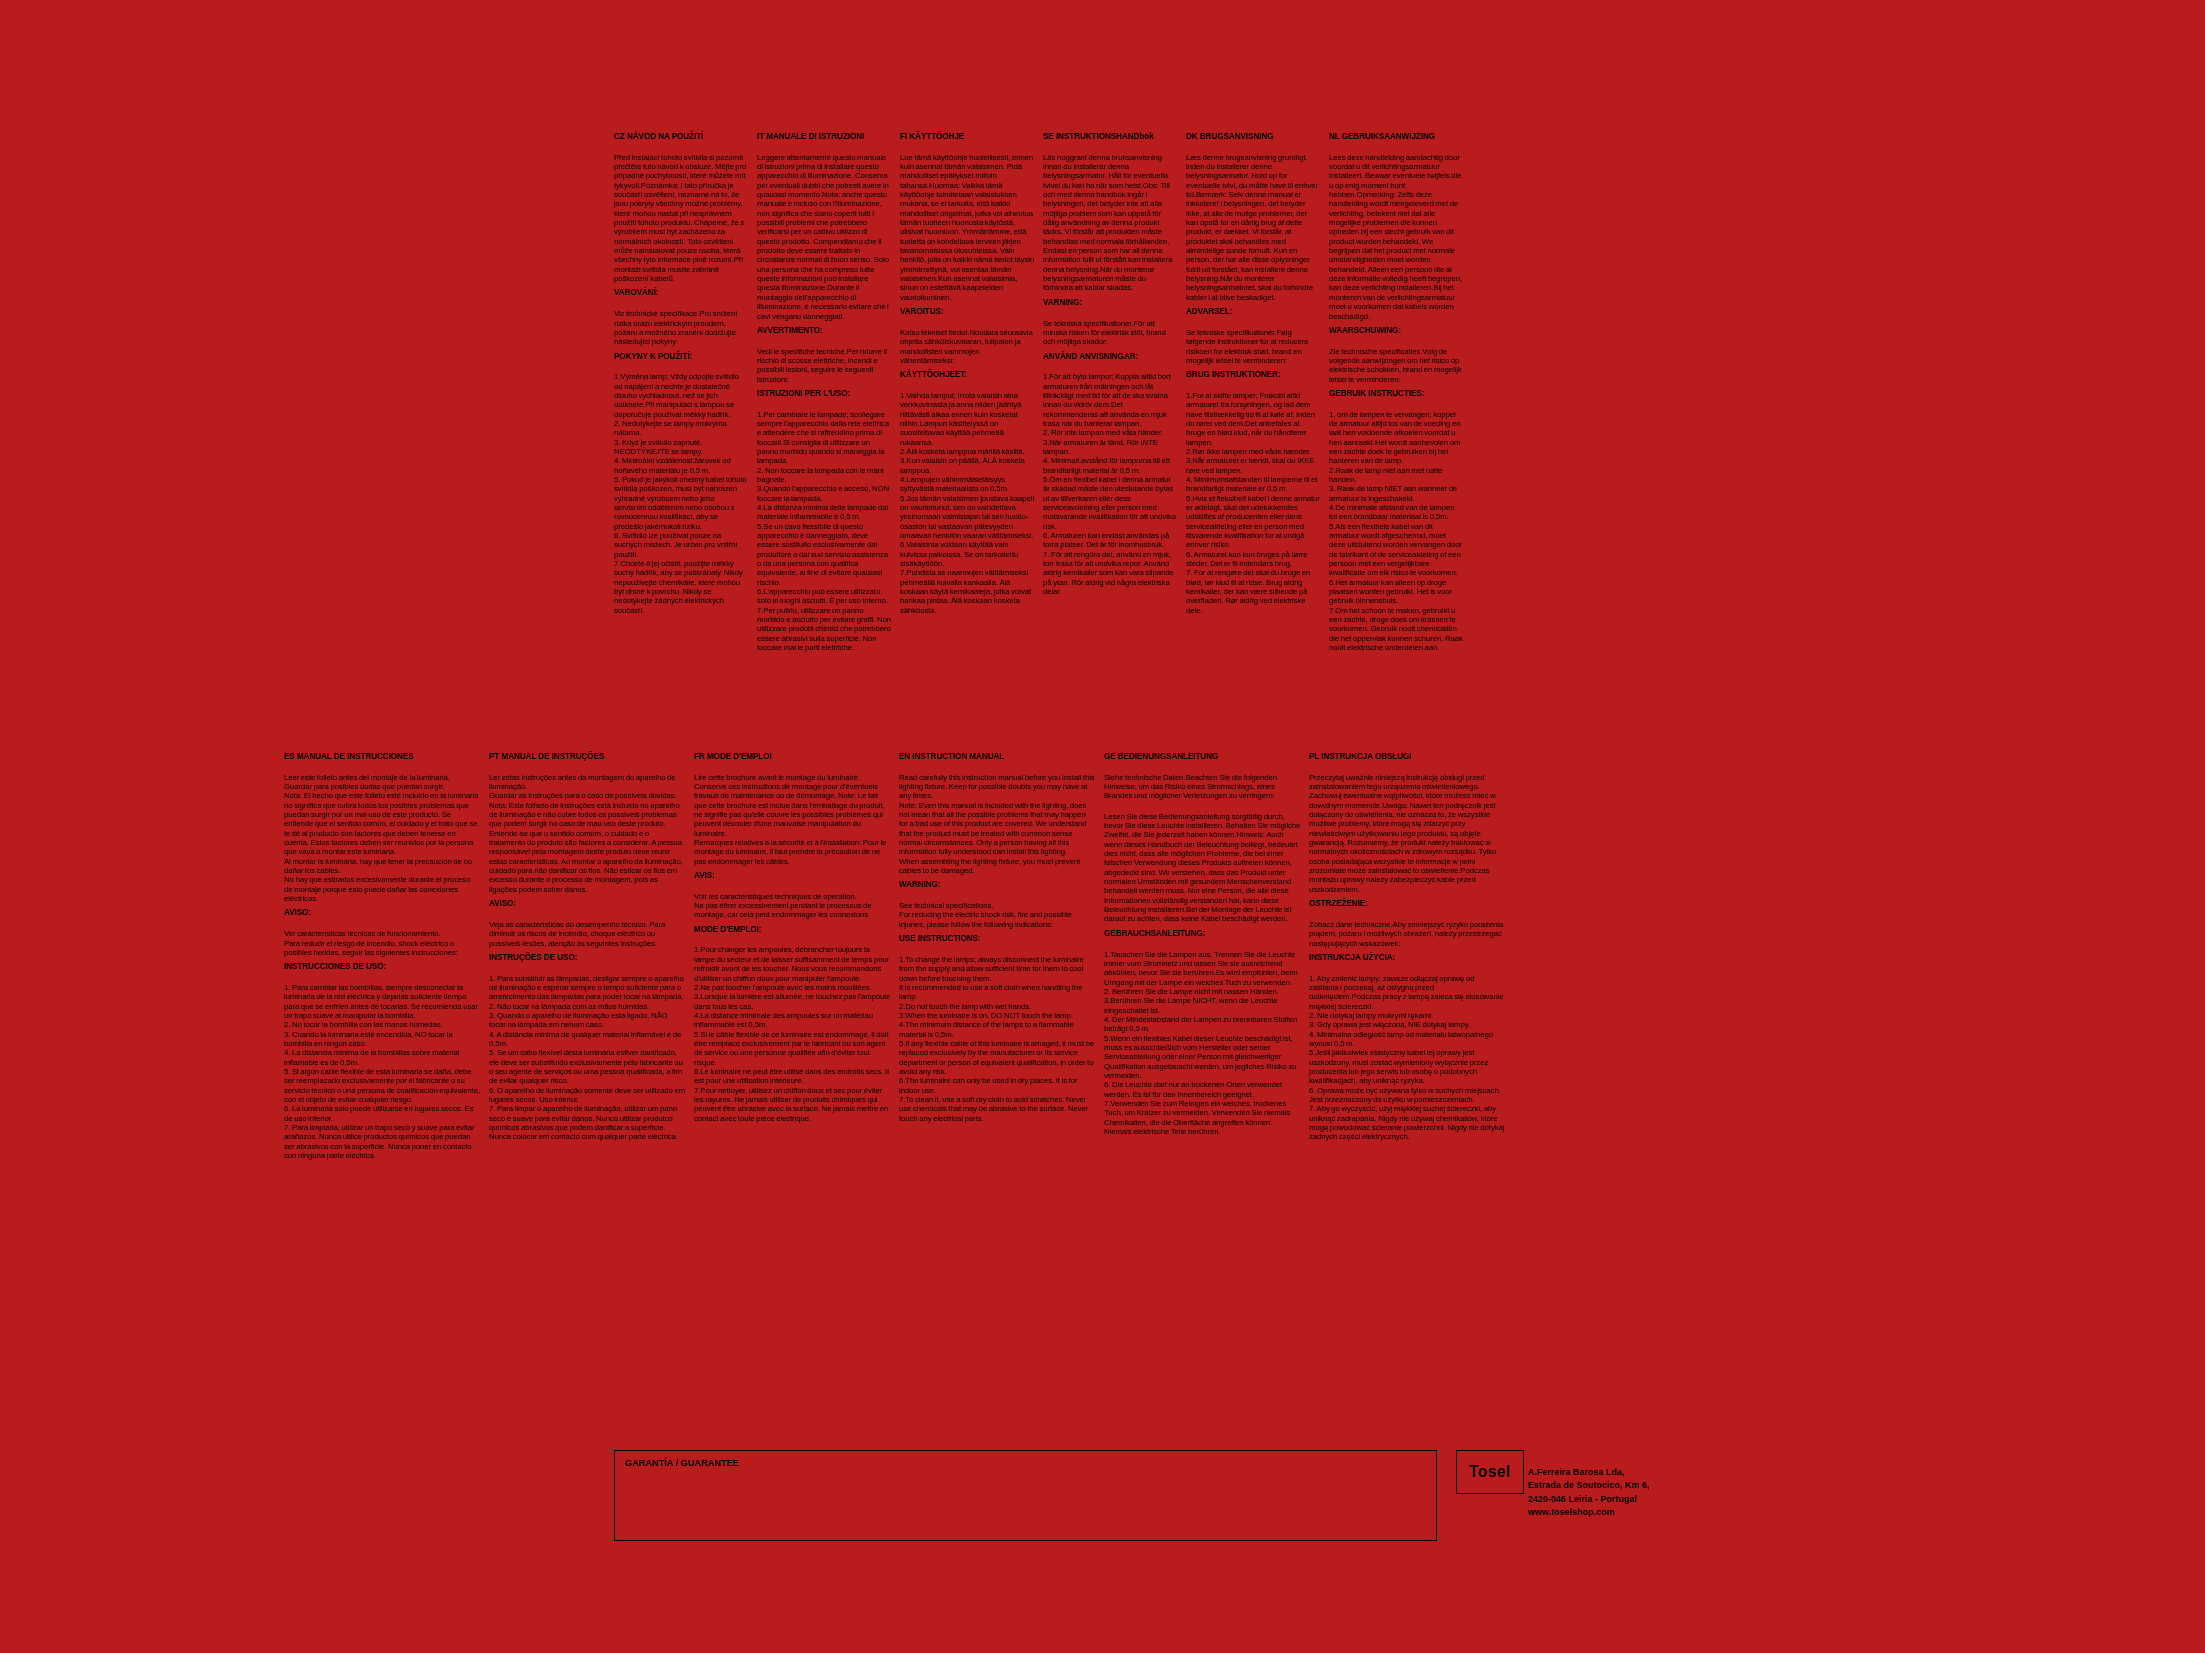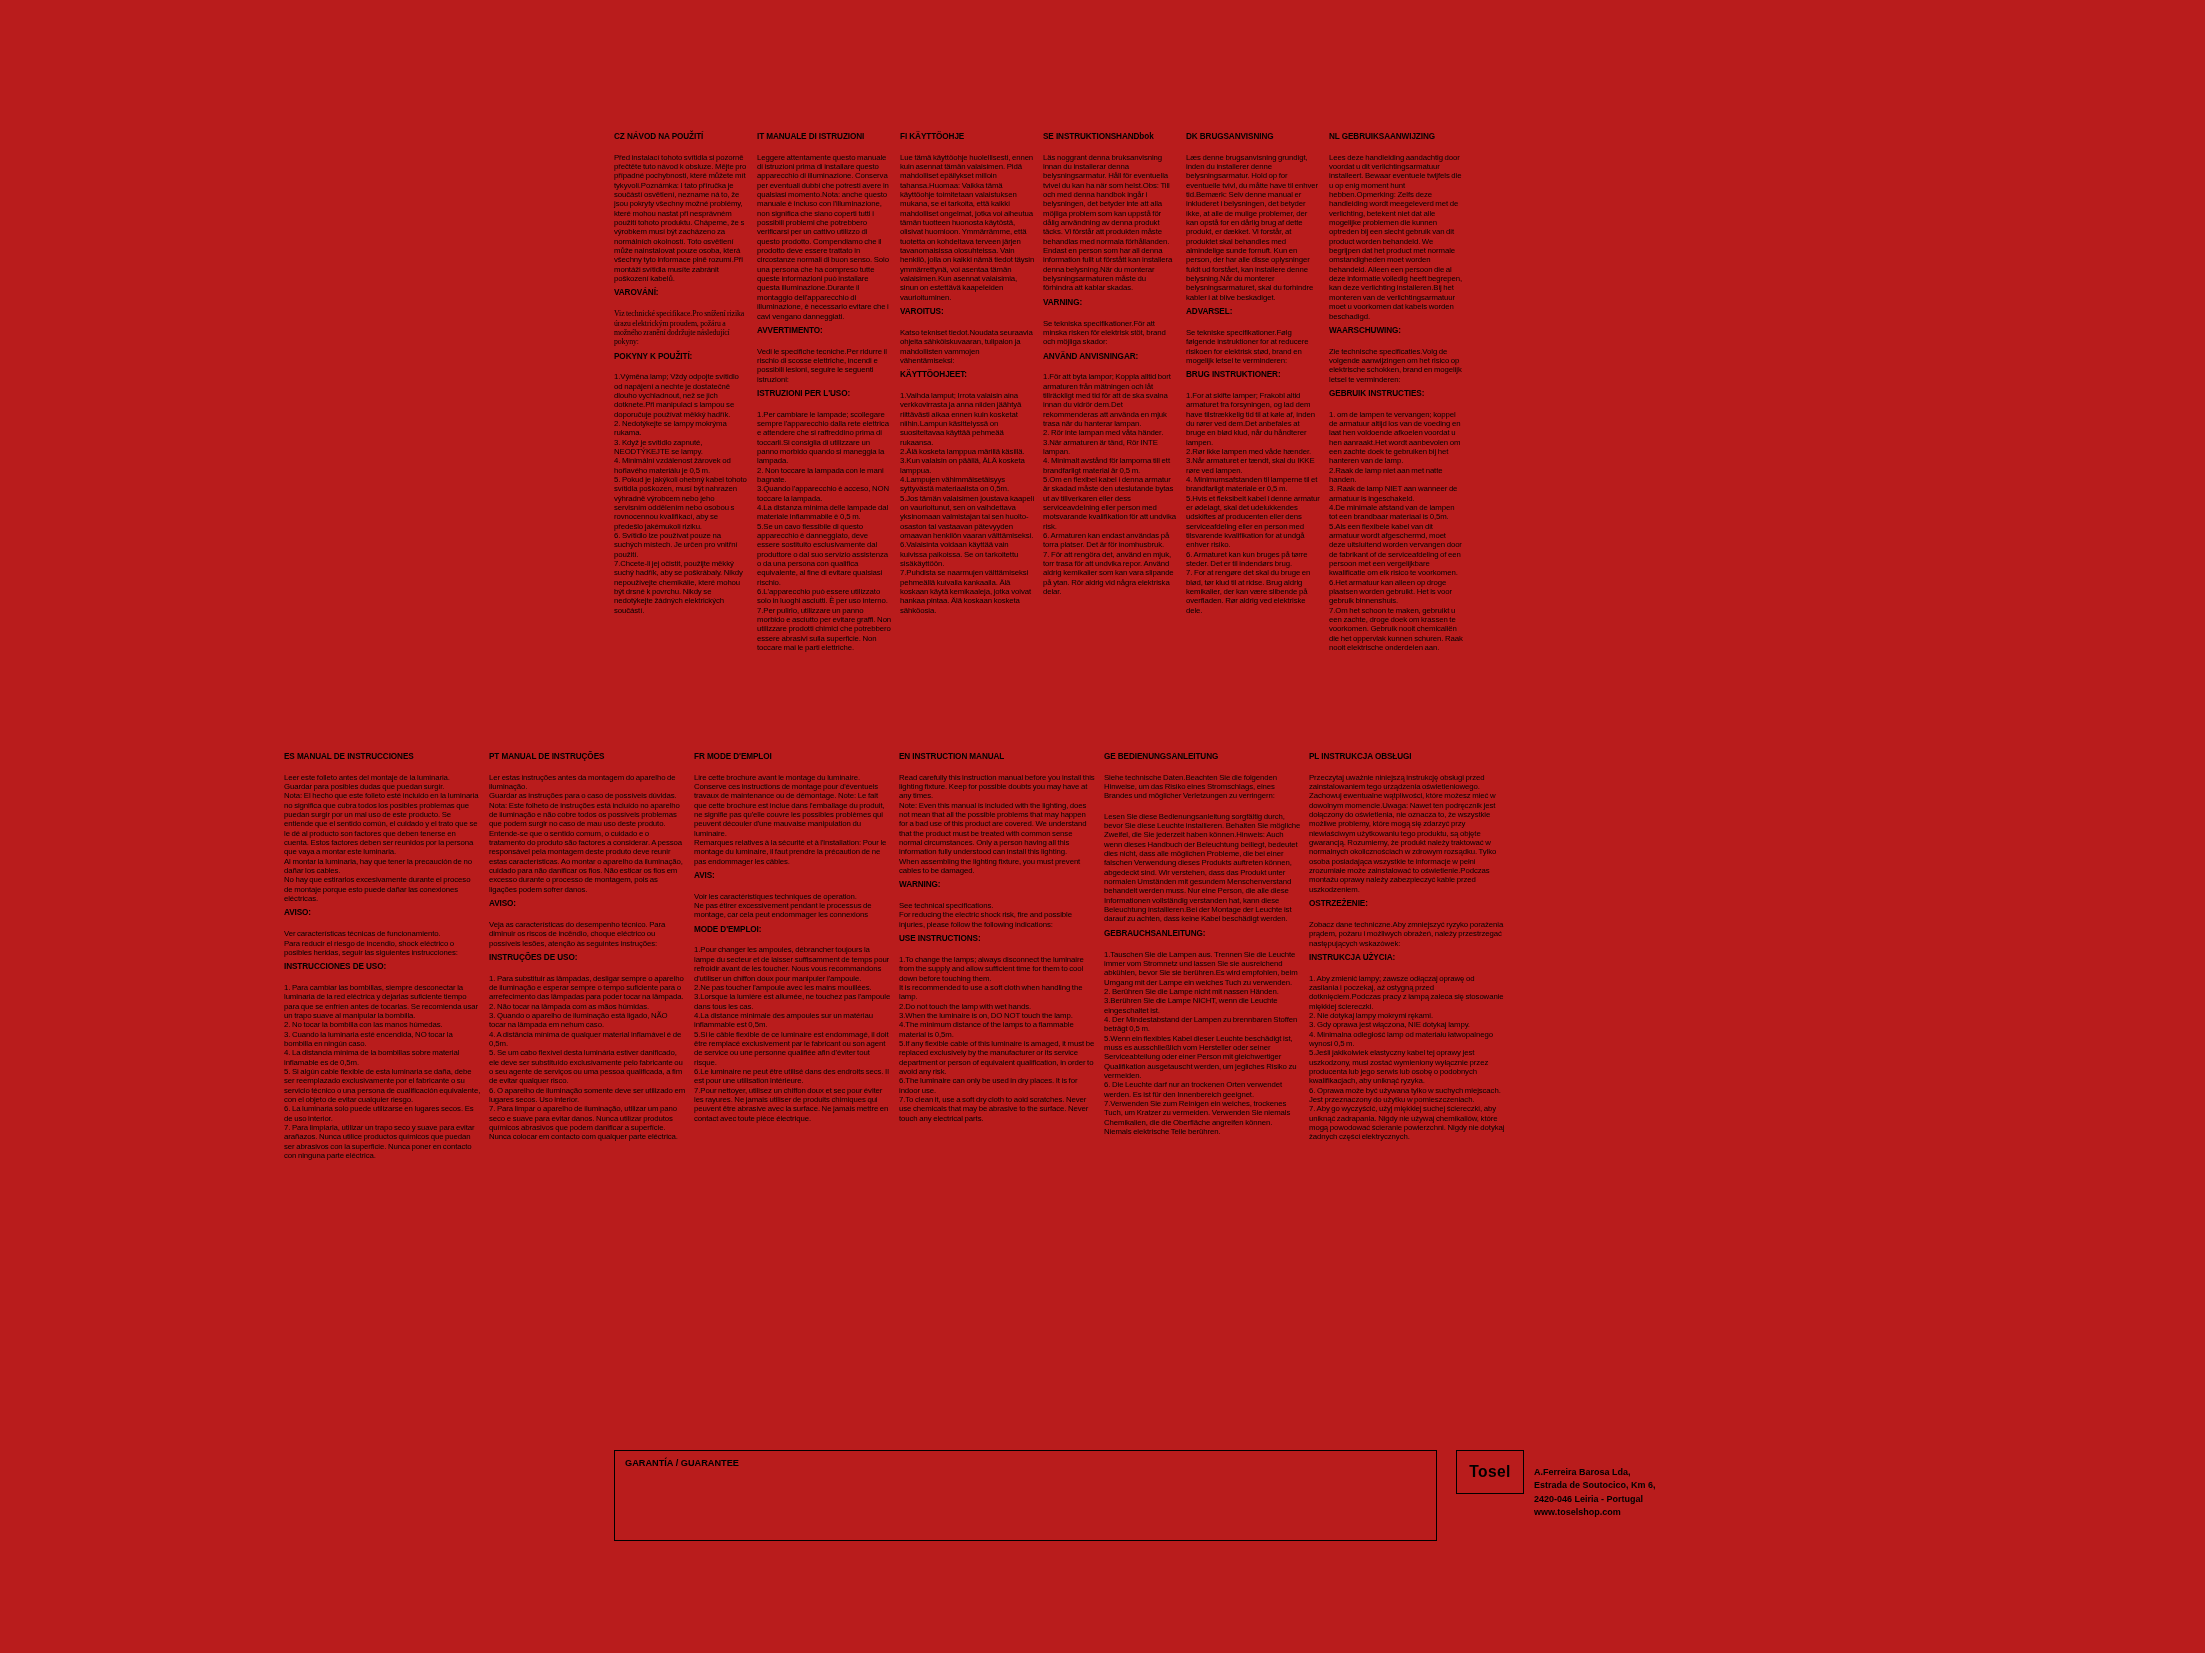--- a/index.html
+++ b/index.html
@@ -100,21 +100,21 @@
     width: 68px;
     height: 44px;
     border: 1.4px solid #000;
     box-sizing: border-box;
     display: flex;
     align-items: center;
     justify-content: center;
     font-size: 15.6px;
     font-weight: bold;
     letter-spacing: 0.4px;
-    margin-right: 10px;
+    margin-right: 4px;
     flex: none;
   }
   #brand-lines {
     padding-top: 15.6px;
   }
   #brand-lines .bline {
     font-size: 9px;
     line-height: 1.5;
     font-weight: bold;
   }
@@ -122,21 +122,21 @@
 </head>
 <body>
 
 <div class="sheet">
 
   <div class="block" id="block-top">
       <div class="col">
         <h3>CZ  NÁVOD NA POUŽITÍ</h3>
         <p style="white-space: pre-line;">Před instalací tohoto svítidla si pozorně přečtěte tuto návod k obsluze. Mějte pro případné pochybnosti, které můžete mít tykyvoli.Poznámka: I tato příručka je součástí osvětlení, nezname ná to, že jsou pokryty všechny možné problémy, které mohou nastat při nesprávném použití tohoto produktu. Chápeme, že s výrobkem musí být zacházeno za normálních okolností. Toto osvětlení může nainstalovat pouze osoba, která všechny tyto informace plně rozumí.Při montáži svítidla musíte zabránit poškození kabelů.</p>
         <div class="sub" style="white-space: pre-line;">VAROVÁNÍ:</div>
-        <p style="white-space: pre-line; font-family: Liberation Serif, serif;">Viz technické specifikace.Pro snížení rizika úrazu elektrickým proudem, požáru a možného zranění dodržujte následující pokyny:</p>
+        <p style="white-space: pre-line;">Viz technické specifikace.Pro snížení rizika úrazu elektrickým proudem, požáru a možného zranění dodržujte následující pokyny:</p>
         <div class="sub" style="white-space: pre-line;">POKYNY K POUŽITÍ:</div>
         <p style="white-space: pre-line;">1.Výměna lamp; Vždy odpojte svítidlo od napájení a nechte je dostatečně dlouho vychladnout, než se jich dotknete.Při manipulaci s lampou se doporučuje používat měkký hadřík.
 2. Nedotýkejte se lampy mokrýma rukama.
 3. Když je svítidlo zapnuté, NEODTÝKEJTE se lampy.
 4. Minimální vzdálenost žárovek od hořlavého materiálu je 0,5 m.
 5. Pokud je jakýkoli ohebný kabel tohoto svítidla poškozen, musí být nahrazen výhradně výrobcem nebo jeho servisním oddělením nebo osobou s rovnocennou kvalifikací, aby se předešlo jakémukoli riziku.
 6. Svítidlo lze používat pouze na suchých místech. Je určen pro vnitřní použití.
 7.Chcete-li jej očistit, použijte měkký suchý hadřík, aby se poškrábaly. Nikdy nepoužívejte chemikálie, které mohou být drsné k povrchu. Nikdy se nedotýkejte žádných elektrických součástí.</p>
       </div>
       <div class="col">

